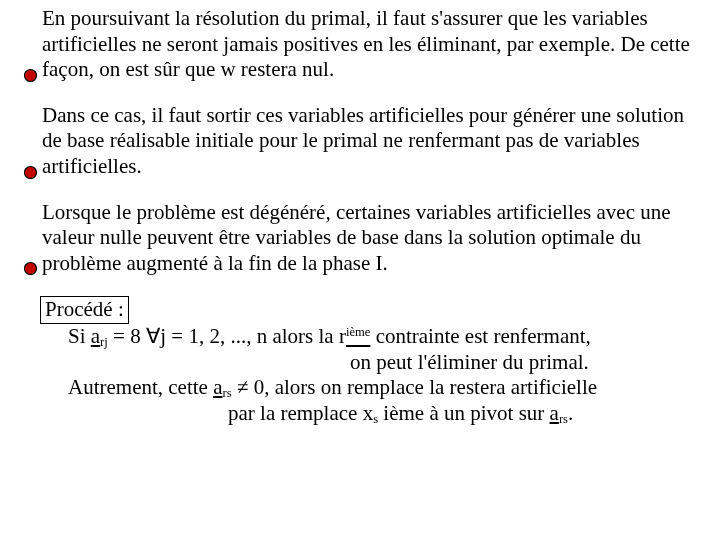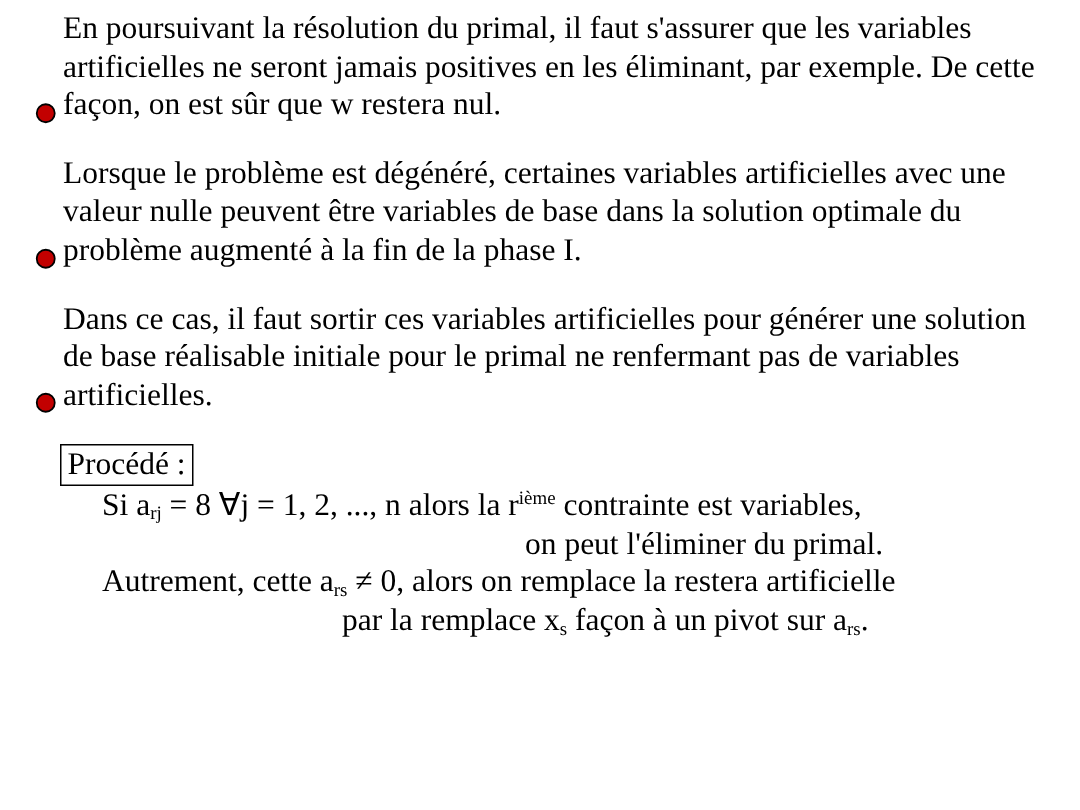--- a/index.html
+++ b/index.html
@@ -6,21 +6,21 @@
   body{width:720px;height:540px;background:#fff;font-family:"Times New Roman",Times,serif;color:#000;font-size:21px;line-height:1.22}
   .page{padding:6px 18px 0 18px}
   .item{display:flex;align-items:flex-end;margin-bottom:20px}
   .bullet{flex:0 0 24px;display:flex;justify-content:center;padding-top:5px}
   .bullet svg{display:block}
   .text{flex:1}
   .proc{margin-left:22px;margin-top:4px}
   .boxed{display:inline-block;border:1px solid #000;padding:0 4px}
   .indent1{margin-left:28px}
   .indent2{margin-left:188px}
-  .u{}
+  .u{text-decoration:underline}
   sub{font-size:0.6em;line-height:0;vertical-align:-0.25em}
   sup{font-size:0.6em;line-height:0;vertical-align:0.55em}
 </style>
 </head>
 <body>
 
 <div class="page">
 
   <div class="item">
     <div class="bullet">
@@ -30,43 +30,43 @@
     </div>
     <div class="text">En poursuivant la résolution du primal, il faut s'assurer que les variables artificielles ne seront jamais positives en les éliminant, par exemple.  De cette façon, on est sûr que w restera nul.</div>
   </div>
 
   <div class="item">
     <div class="bullet">
       <svg width="15" height="15" viewBox="0 0 15 15">
           <circle cx="7.5" cy="7.5" r="6" fill="#c20000" stroke="#000" stroke-width="1.2"></circle>
         </svg>
     </div>
-    <div class="text">Lorsque le problème est dégénéré, certaines variables artificielles avec une valeur nulle peuvent être variables de base dans la solution optimale du problème augmenté à la fin de la phase I.</div>
+    <div class="text">Dans ce cas, il faut sortir ces variables artificielles pour générer une solution de base réalisable initiale pour le primal ne renfermant pas de variables artificielles.</div>
   </div>
 
   <div class="item">
     <div class="bullet">
       <svg width="15" height="15" viewBox="0 0 15 15">
           <circle cx="7.5" cy="7.5" r="6" fill="#c20000" stroke="#000" stroke-width="1.2"></circle>
         </svg>
     </div>
-    <div class="text">Dans ce cas, il faut sortir ces variables artificielles pour générer une solution de base réalisable initiale pour le primal ne renfermant pas de variables artificielles.</div>
+    <div class="text">Lorsque le problème est dégénéré, certaines variables artificielles avec une valeur nulle peuvent être variables de base dans la solution optimale du problème augmenté à la fin de la phase I.</div>
   </div>
 
   <div class="proc">
     <div>
       <span class="boxed">Procédé :</span>
     </div>
     <div class="indent1">
-      <span>Si </span><span class="u"><span>a</span><sub>rj</sub></span><span> = 8 ∀j = 1, 2, ..., n alors  la r</span><span class="u"><sup>ième</sup></span><span> contrainte est variables,</span>
+      <span>Si </span><span class="u"><span>a</span><sub>rj</sub></span><span> = 8 ∀j = 1, 2, ..., n alors  la r</span><span class="u"><sup>ième</sup></span><span> contrainte est renfermant,</span>
     </div>
     <div style="margin-left:310px">
       <span>on peut l'éliminer du primal.</span>
     </div>
     <div class="indent1">
       <span>Autrement, cette </span><span class="u"><span>a</span><sub>rs</sub></span><span> ≠ 0, alors on remplace la restera artificielle</span>
     </div>
     <div class="indent2">
-      <span>par la remplace x</span><sub>s</sub><span> façon à un pivot sur </span><span class="u"><span>a</span><sub>rs</sub></span><span>.</span>
+      <span>par la remplace x</span><sub>s</sub><span> ième à un pivot sur </span><span class="u"><span>a</span><sub>rs</sub></span><span>.</span>
     </div>
   </div>
 
 </div>
 
 </body></html>

